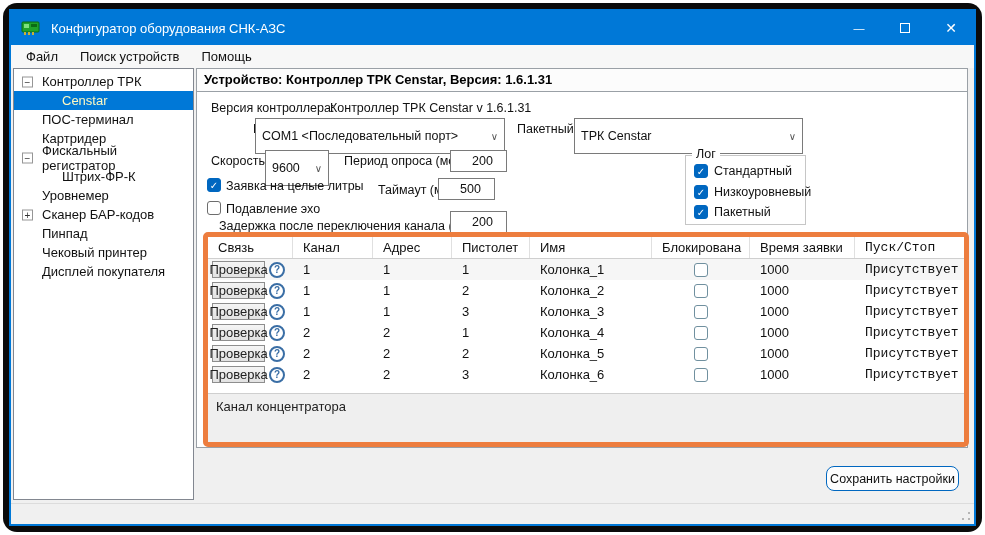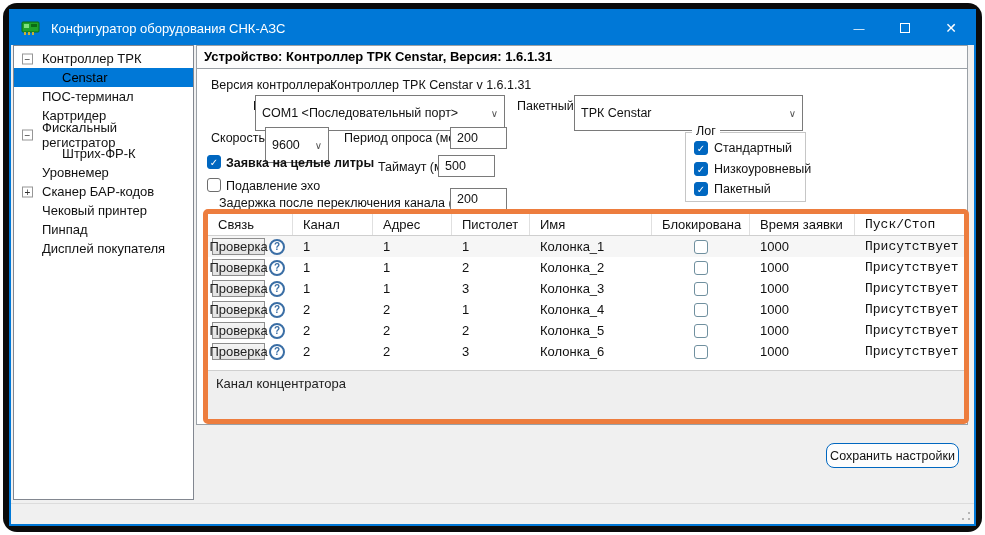--- a/index.html
+++ b/index.html
@@ -26,37 +26,37 @@
   
   .content { flex:1 1 auto; position:relative; background:#f0f0f0; }
 
   
   .sidebar { position:absolute; left:2px; top:0; bottom:3px; width:181px;
              background:#fff; border:1px solid #828790; overflow:hidden; padding-top:3px; }
   .tree-row { position:relative; height:19px; display:flex; align-items:center;
               font-size:13px; color:#111; }
   .tree-row .lbl0 { margin-left:28px; }
   .tree-row .lbl1 { margin-left:48px; }
-  .tree-row.selected { background:#0078d7; color:#000000; }
+  .tree-row.selected { background:#0078d7; color:#fef9c3; }
   .expander { position:absolute; left:8px; top:50%; transform:translateY(-50%);
               width:11px; height:11px; border:1px solid #969696; background:#fff;
               font-size:10px; line-height:9px; text-align:center; color:#333; }
 
   
   .device { position:absolute; left:185px; top:0; right:6px; height:380px;
             background:#fff; border:1px solid #9aa0a6; }
   .device-header { position:absolute; top:0; left:0; right:0; height:23px;
                    background:#fcfcfc; border-bottom:1px solid #9aa0a6;
                    font-weight:bold; font-size:13px; line-height:22px; padding-left:7px; color:#000; }
   .lab { position:absolute; font-size:12.5px; color:#111; white-space:nowrap; }
   .combo { position:absolute; height:36px; background:#fff; border:1px solid #7a7a7a;
            font-size:12.5px; display:flex; align-items:center; padding-left:6px; color:#111; }
   .combo .chev { position:absolute; right:6px; color:#555; font-size:10px; }
   .tinput { position:absolute; height:22px; background:#fff; border:1px solid #7a7a7a;
-            font-size:12.5px; display:flex; align-items:center; padding-left:6px; color:#111; }
+            font-size:12.5px; display:flex; align-items:center; padding-left:21px; color:#111; }
 
   .cb { width:14px; height:14px; border-radius:3px; border:1px solid #6d6d6d; background:#fff;
         display:inline-flex; align-items:center; justify-content:center; flex:0 0 auto; }
   .cb.checked { background:#0067c0; border-color:#0067c0; color:#fff; font-size:10px; }
   .cb-abs { position:absolute; }
 
   .group { position:absolute; left:488px; top:86px; width:121px; height:70px;
            border:1px solid #c6c6c6; }
   .group-title { position:absolute; top:-9px; left:6px; background:#fff; padding:0 4px;
                  font-size:12.5px; color:#111; }
@@ -123,20 +123,25 @@
         </div>
         <div class="win-btn">
           <span class="max-glyph"></span>
         </div>
         <div class="win-btn">
           <span>✕</span>
         </div>
       </div>
     </div>
 
+    <div class="menubar">
+      <div class="menu-item">Файл</div>
+      <div class="menu-item">Поиск устройств</div>
+      <div class="menu-item">Помощь</div>
+    </div>
 
     <div class="content">
 
       <div class="sidebar">
         <div class="tree-row">
           <span class="expander">−</span>
           <span class="lbl0">Контроллер ТРК</span>
         </div>
         <div class="tree-row selected">
           <span class="lbl1">Censtar</span>
@@ -155,24 +160,24 @@
           <span class="lbl1">Штрих-ФР-К</span>
         </div>
         <div class="tree-row">
           <span class="lbl0">Уровнемер</span>
         </div>
         <div class="tree-row">
           <span class="expander">+</span>
           <span class="lbl0">Сканер БАР-кодов</span>
         </div>
         <div class="tree-row">
+          <span class="lbl0">Пинпад</span>
+        </div>
+        <div class="tree-row">
           <span class="lbl0">Чековый принтер</span>
-        </div>
-        <div class="tree-row">
-          <span class="lbl0">Пинпад</span>
         </div>
         <div class="tree-row">
           <span class="lbl0">Дисплей покупателя</span>
         </div>
       </div>
 
       <div class="device">
         <div class="device-header">Устройство: Контроллер ТРК Censtar, Версия: 1.6.1.31</div>
 
         <span class="lab" style="left:14px; top:32px;">Версия контроллера:</span>
@@ -195,21 +200,21 @@
           <span class="chev">∨</span>
         </div>
         <span class="lab" style="left:147px; top:85px;">Период опроса (мс.)</span>
         <div class="tinput" style="left:253px; top:81px; width:57px;">
           <span>200</span>
         </div>
 
         <span class="cb checked cb-abs" style="left:10px; top:109px;">
           <span>✓</span>
         </span>
-        <span class="lab" style="left:29px; top:110px;font-weight:bold;">Заявка на целые литры</span>
+        <span class="lab" style="left:29px; top:110px;">Заявка на целые литры</span>
         <span class="lab" style="left:181px; top:114px;">Таймаут (мс.)</span>
         <div class="tinput" style="left:241px; top:109px; width:57px;">
           <span>500</span>
         </div>
 
         <span class="cb cb-abs" style="left:10px; top:132px;"></span>
         <span class="lab" style="left:29px; top:133px;">Подавление эхо</span>
 
         <span class="lab" style="left:22px; top:150px;">Задержка после переключения канала (мс.)</span>
         <div class="tinput" style="left:253px; top:142px; width:57px;">

